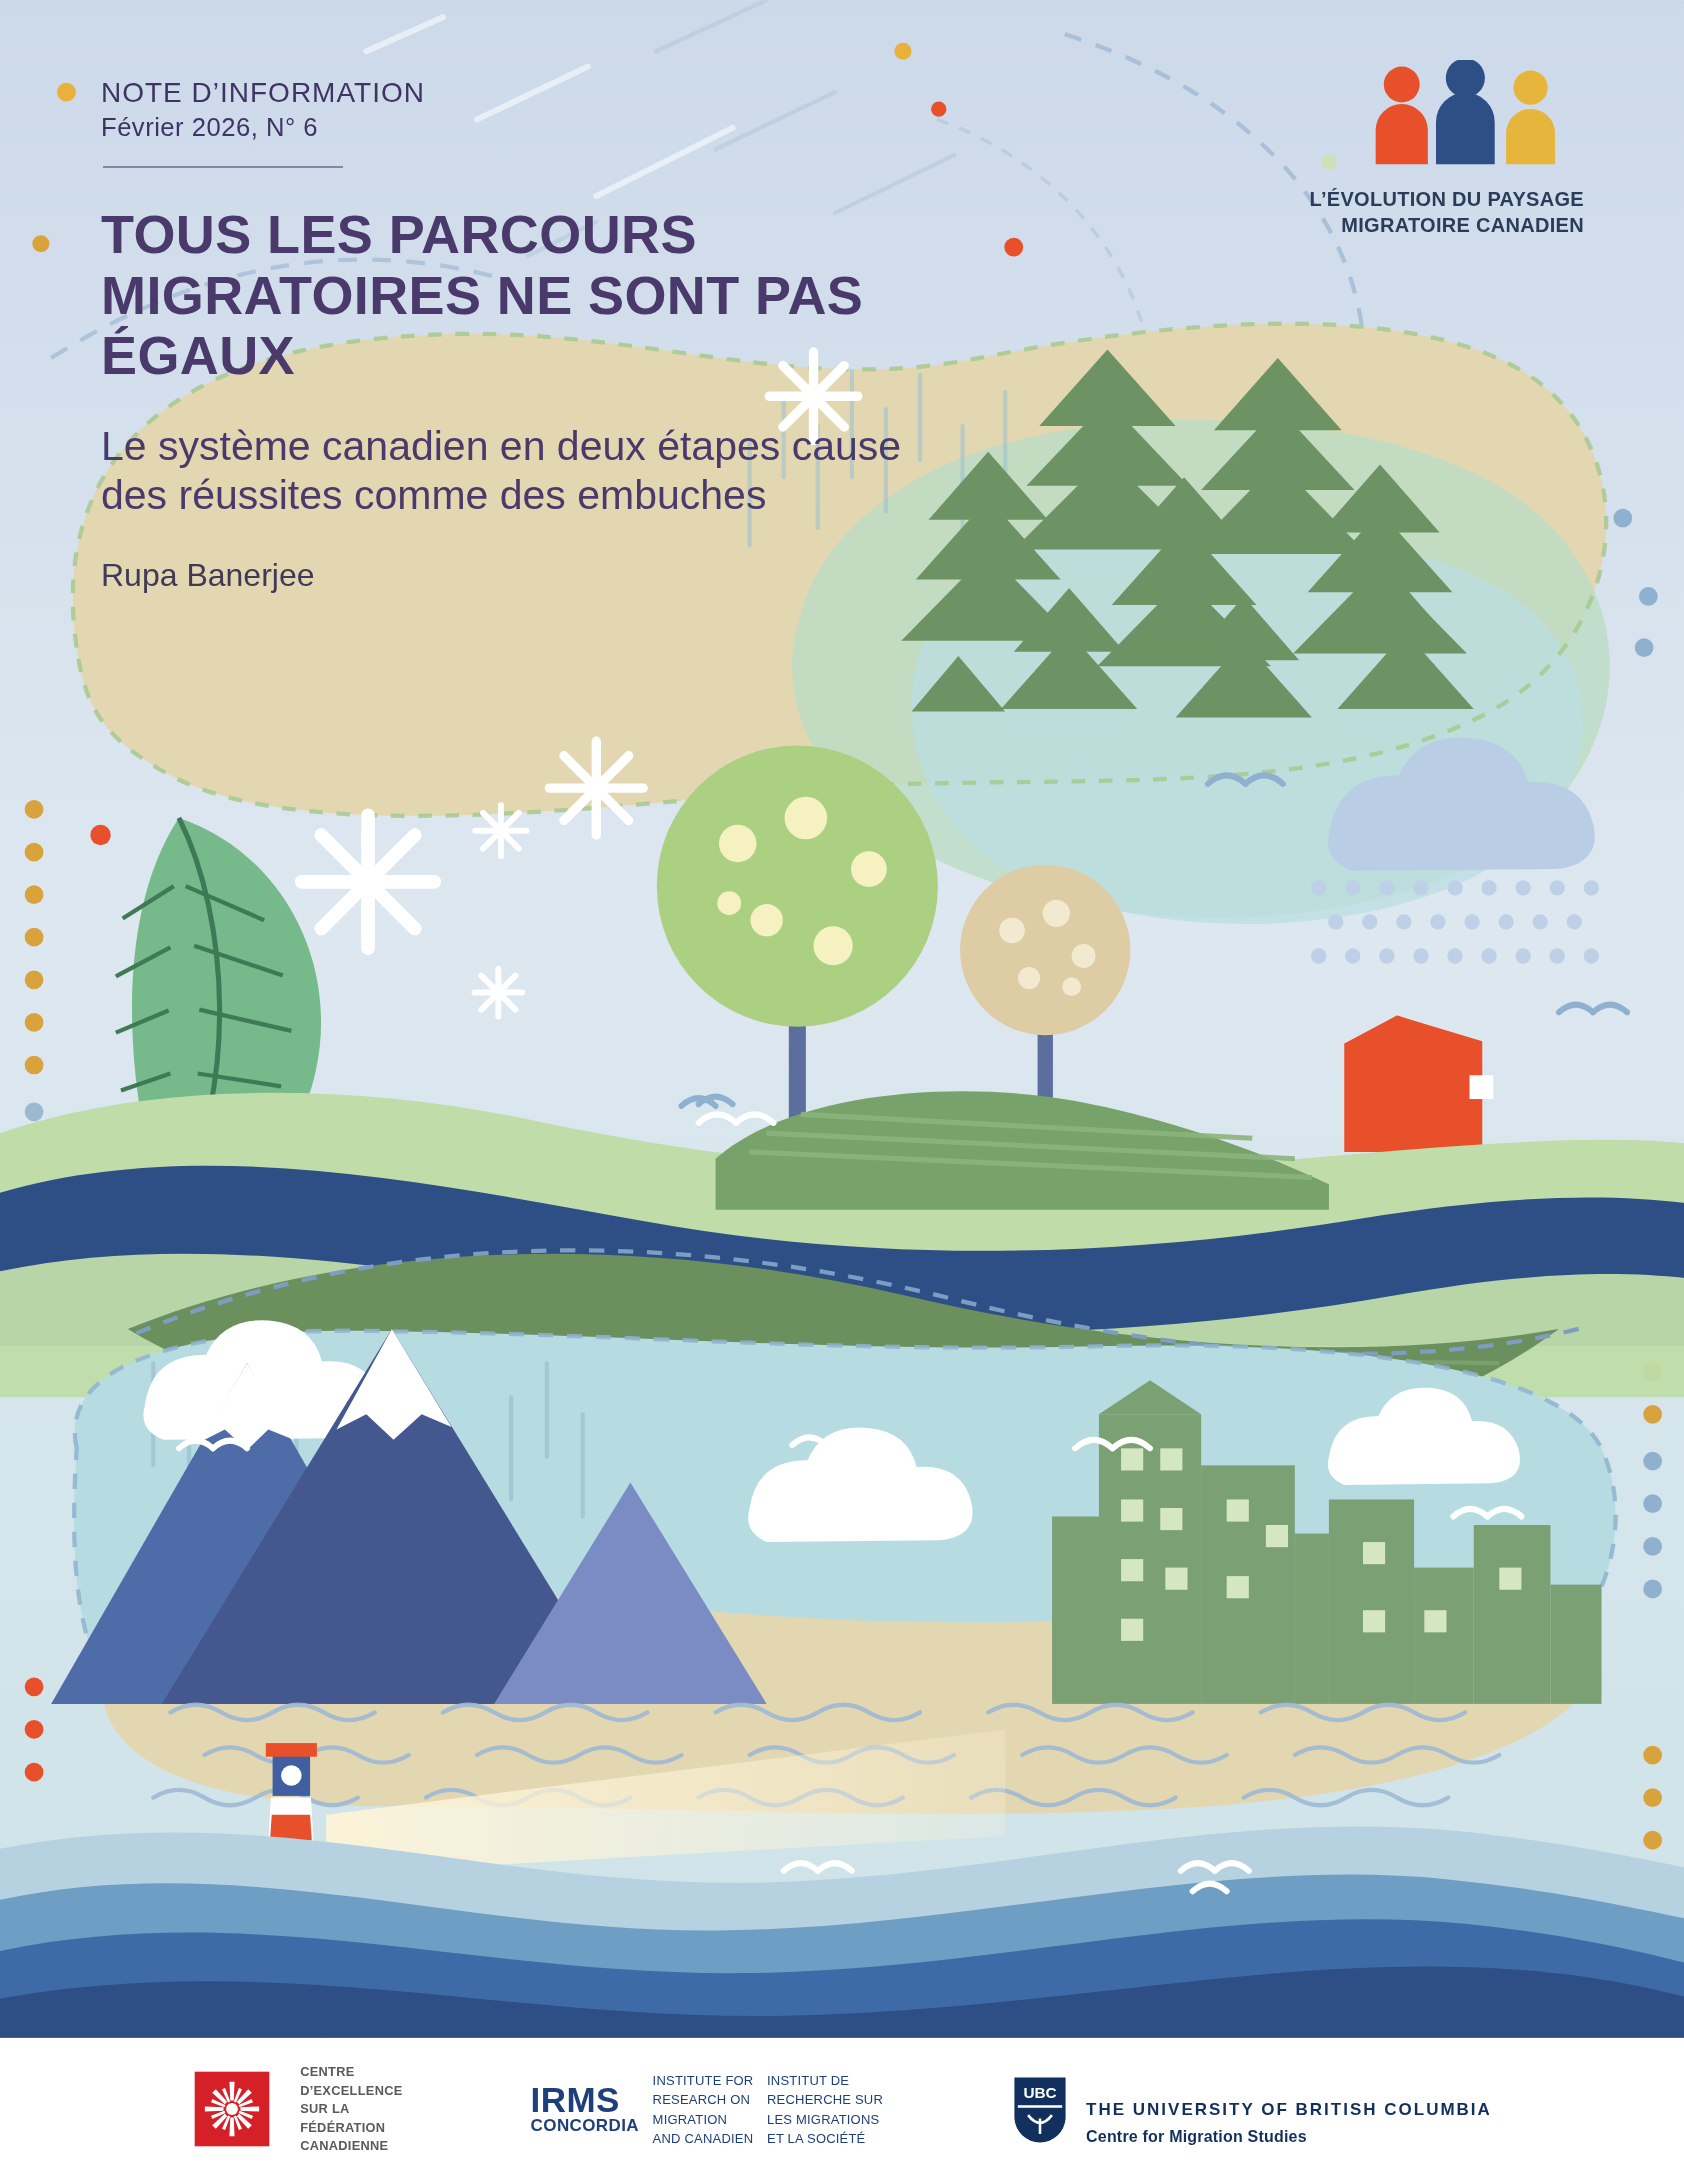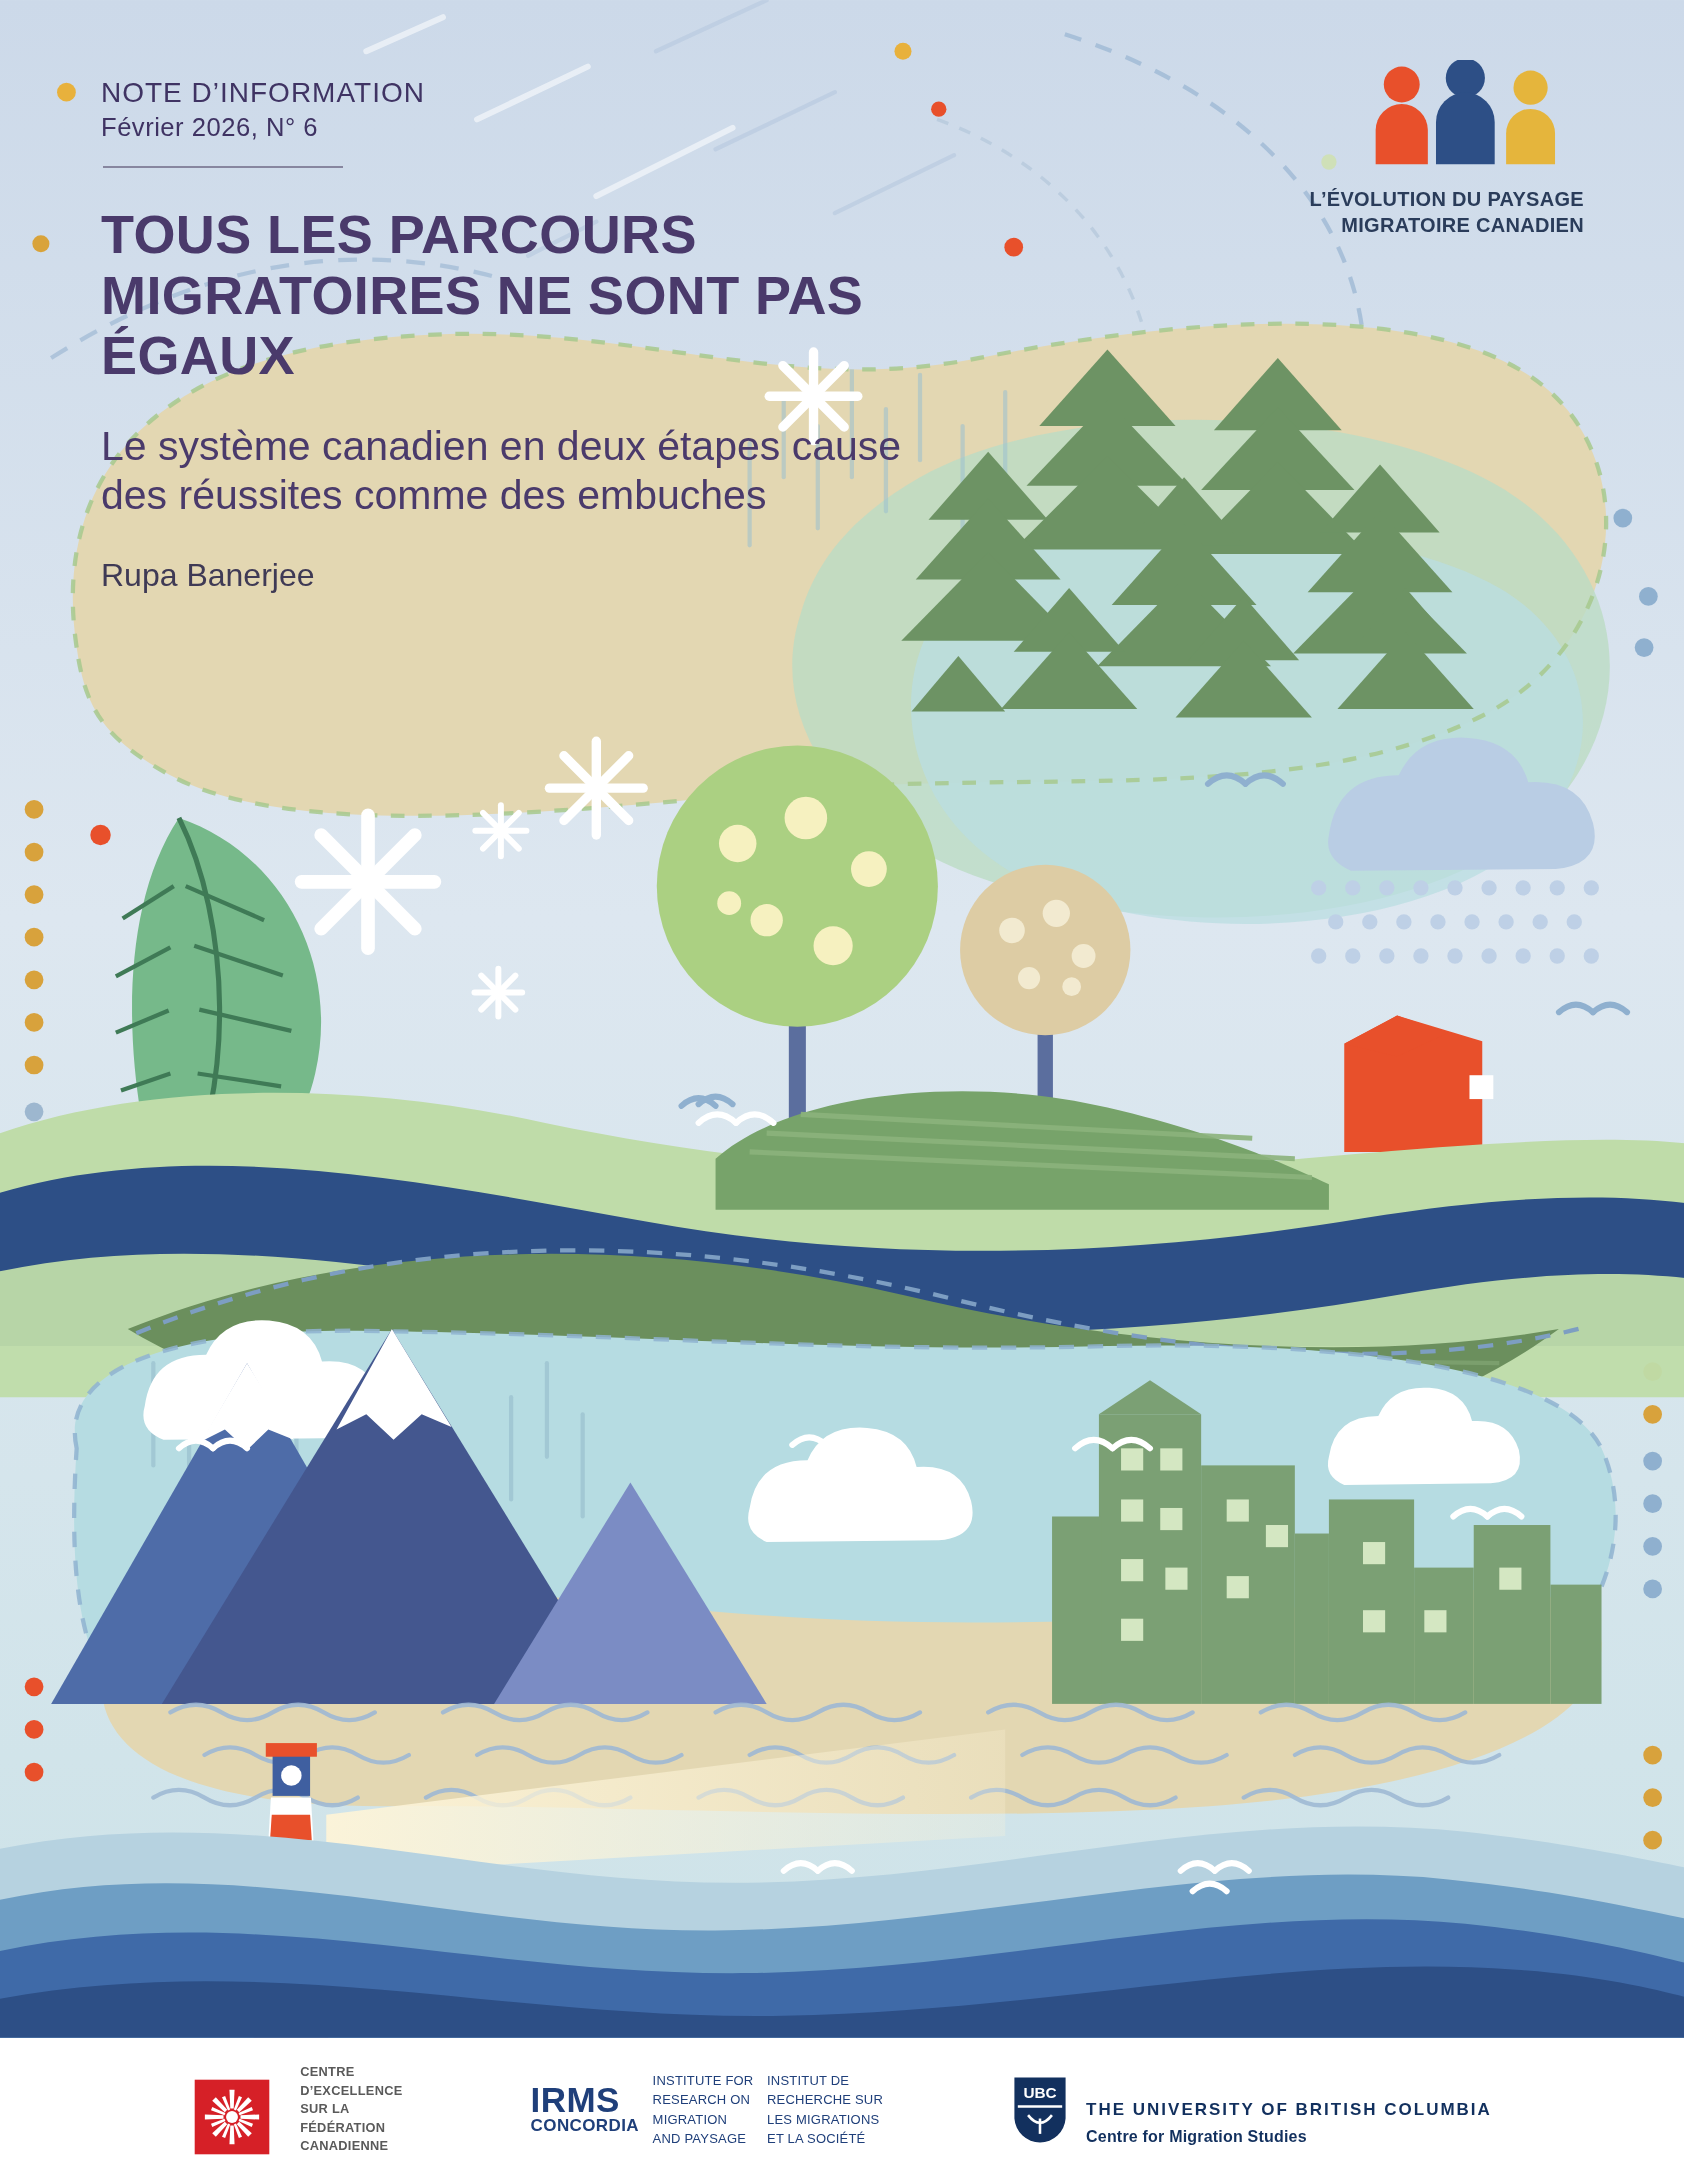--- a/index.html
+++ b/index.html
@@ -38,21 +38,21 @@
   
   .serieslogo{position:absolute;right:101px;top:60px;width:400px;z-index:40;text-align:right;}
   .serieslogo .mark{height:106px;display:block;margin-left:auto;}
   .serieslogo .txt{
     margin-top:20.4px;font-size:20px;font-weight:bold;color:#2a3c5a;line-height:1.30;letter-spacing:0.3px;
   }
 
   
   .footer{position:absolute;left:0;top:2038px;width:1685px;height:143px;background:#ffffff;z-index:60;}
   .flogos{display:flex;align-items:center;justify-content:center;gap:128px;height:143px;padding:0 51px;box-sizing:border-box;}
-  .fitem{display:flex;align-items:flex-end;gap:29px;}
+  .fitem{display:flex;align-items:center;gap:29px;}
   .cef-txt{font-size:12.8px;line-height:1.45;color:#5a5a5a;font-weight:bold;letter-spacing:0.3px;}
   .irms-wrap{display:flex;align-items:center;gap:13.6px;}
   .irms-main{font-size:35px;font-weight:bold;color:#1f3f7a;line-height:.96;letter-spacing:0.4px;}
   .irms-sub{font-size:17px;font-weight:bold;color:#1f3f7a;letter-spacing:0.4px;}
   .irms-en,.irms-fr{font-size:13px;font-weight:normal;color:#1f3f7a;line-height:1.5;letter-spacing:0.2px;}
   .ubc-wrap{display:flex;align-items:flex-end;gap:17px;}
   .ubc-name{font-size:17px;font-weight:bold;color:#12305e;letter-spacing:2px;}
   .ubc-sub{font-size:16px;font-weight:bold;color:#12305e;margin-top:7.7px;letter-spacing:0.2px;}
 </style>
 </head>
@@ -551,21 +551,21 @@
 
       <div class="fitem irms-wrap">
         <div>
           <div class="irms-main">IRMS</div>
           <div class="irms-sub">CONCORDIA</div>
         </div>
         <div class="irms-en">
           <div>INSTITUTE FOR</div>
           <div>RESEARCH ON</div>
           <div>MIGRATION</div>
-          <div>AND PAYSAGE</div>
+          <div>AND CANADIEN</div>
         </div>
         <div class="irms-fr">
           <div>INSTITUT DE</div>
           <div>RECHERCHE SUR</div>
           <div>LES MIGRATIONS</div>
           <div>ET LA SOCIÉTÉ</div>
         </div>
       </div>
 
       <div class="fitem ubc-wrap">

